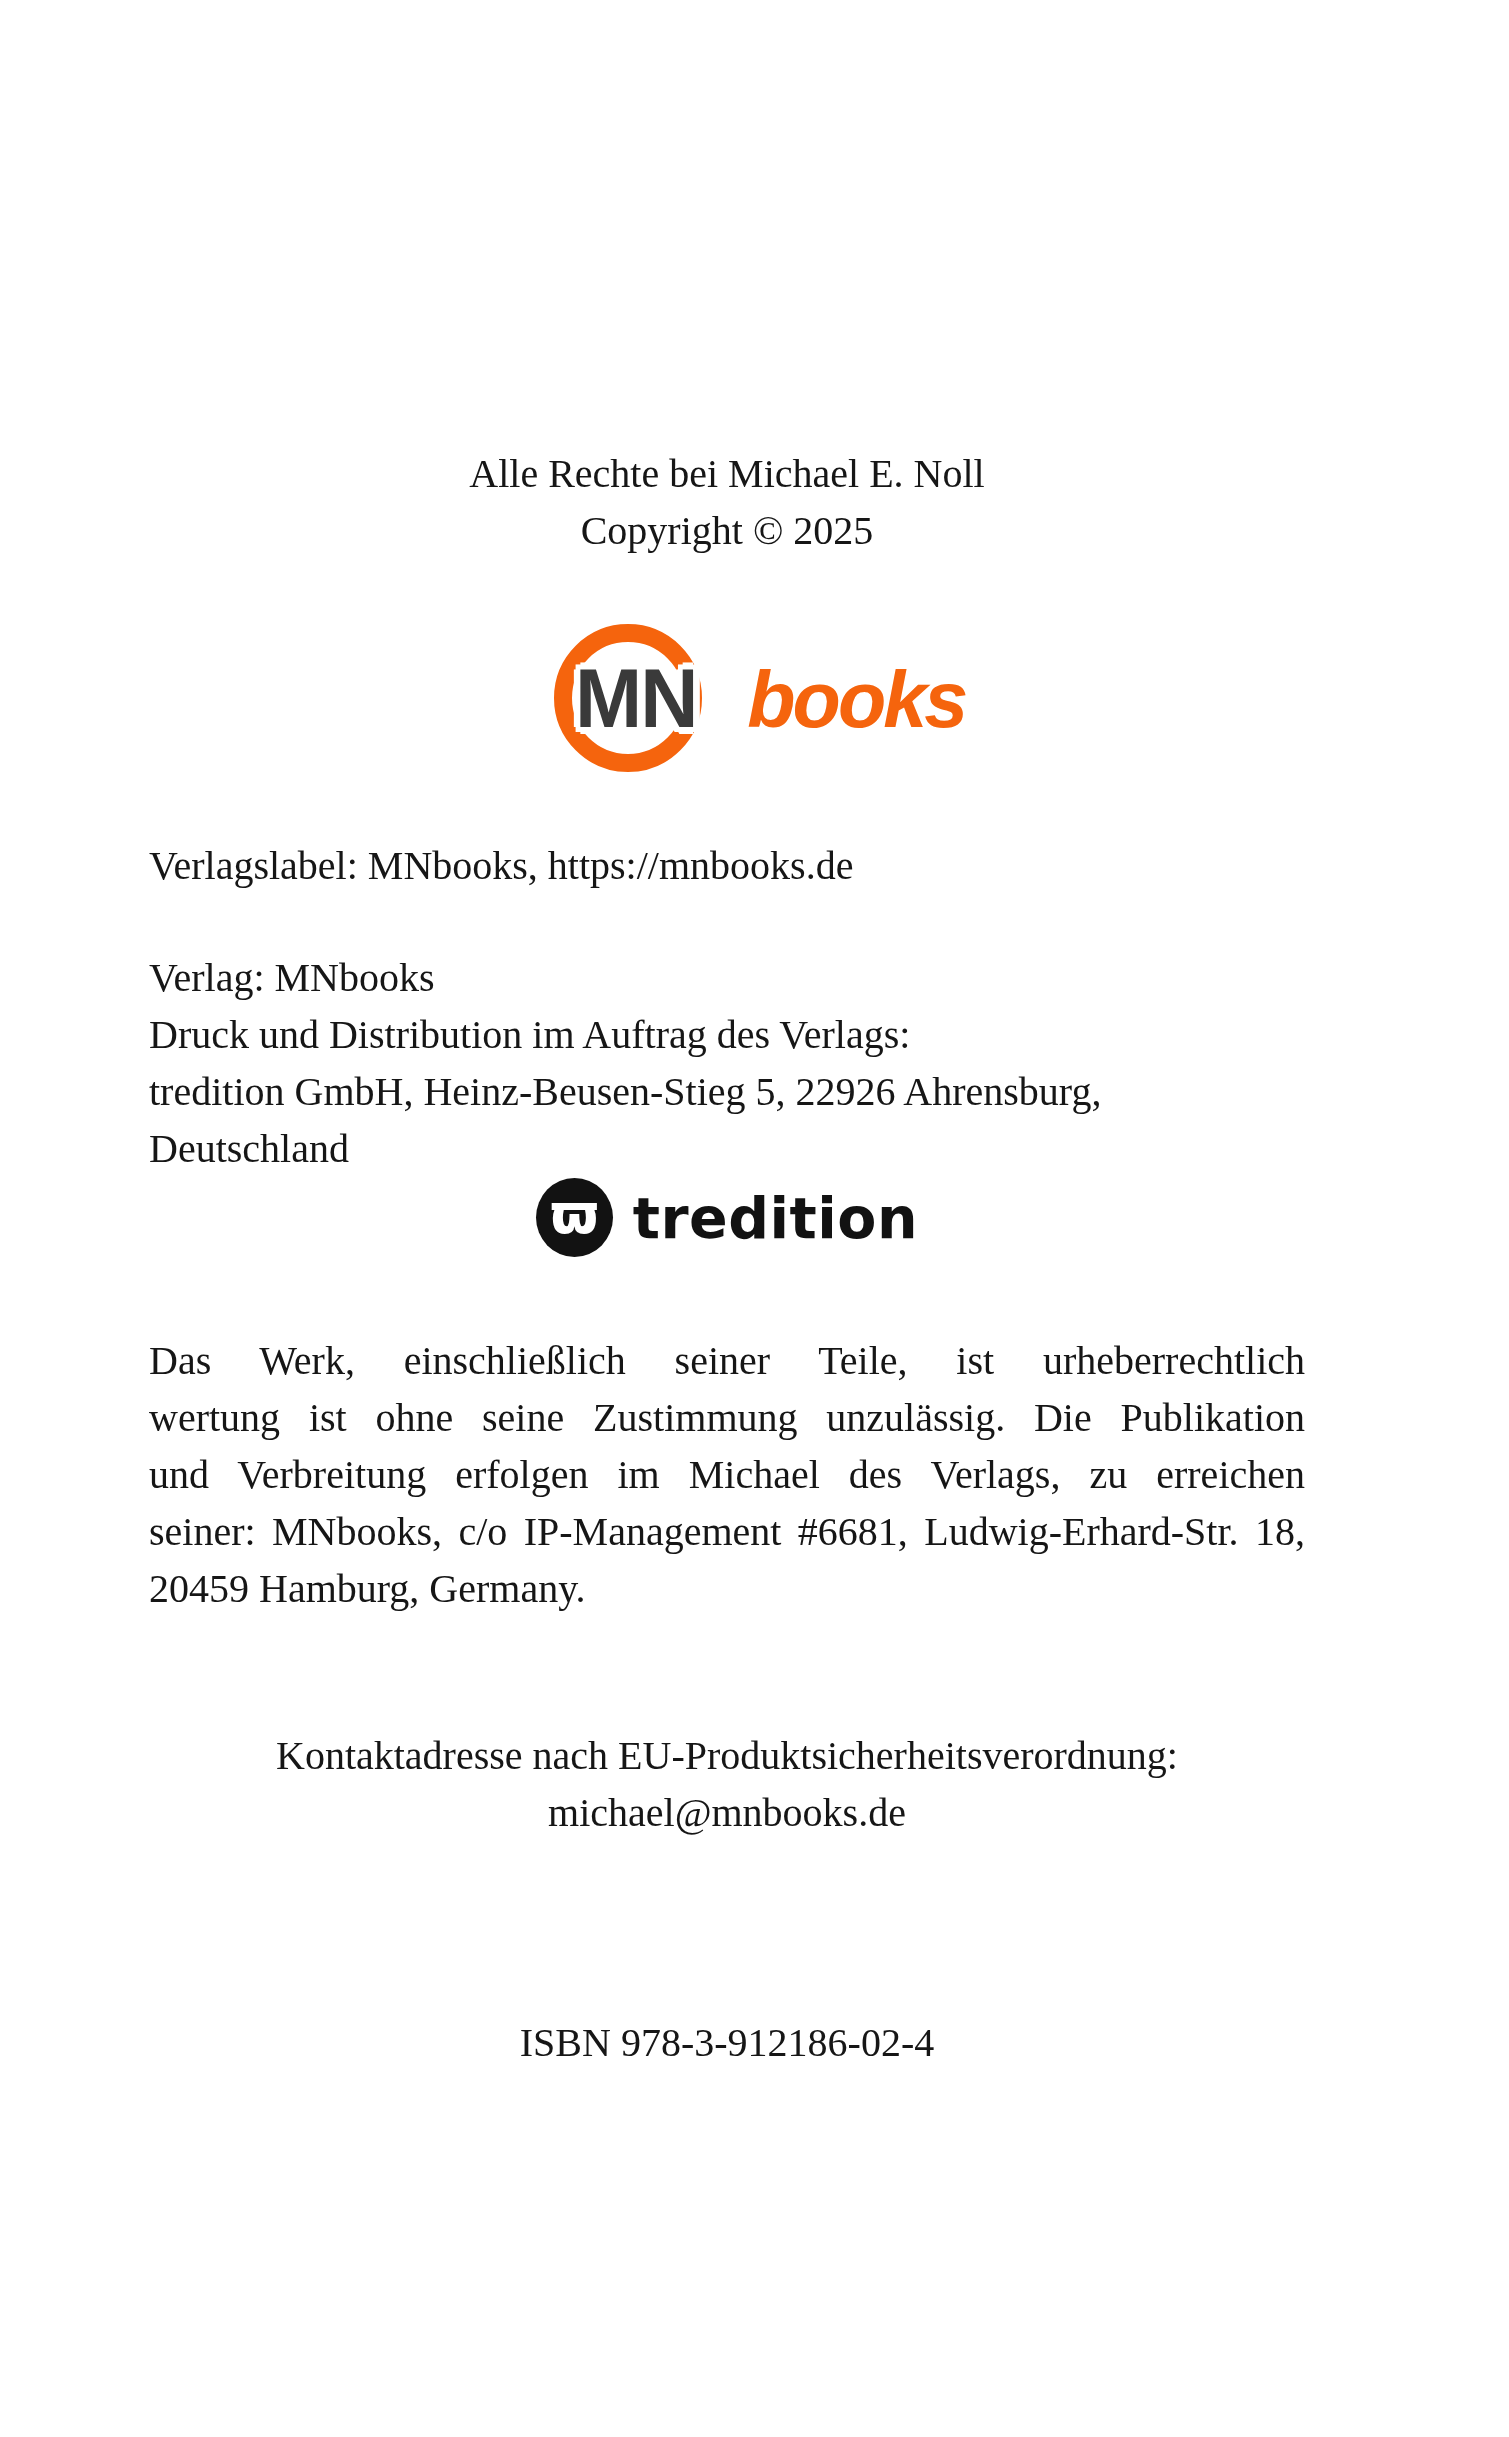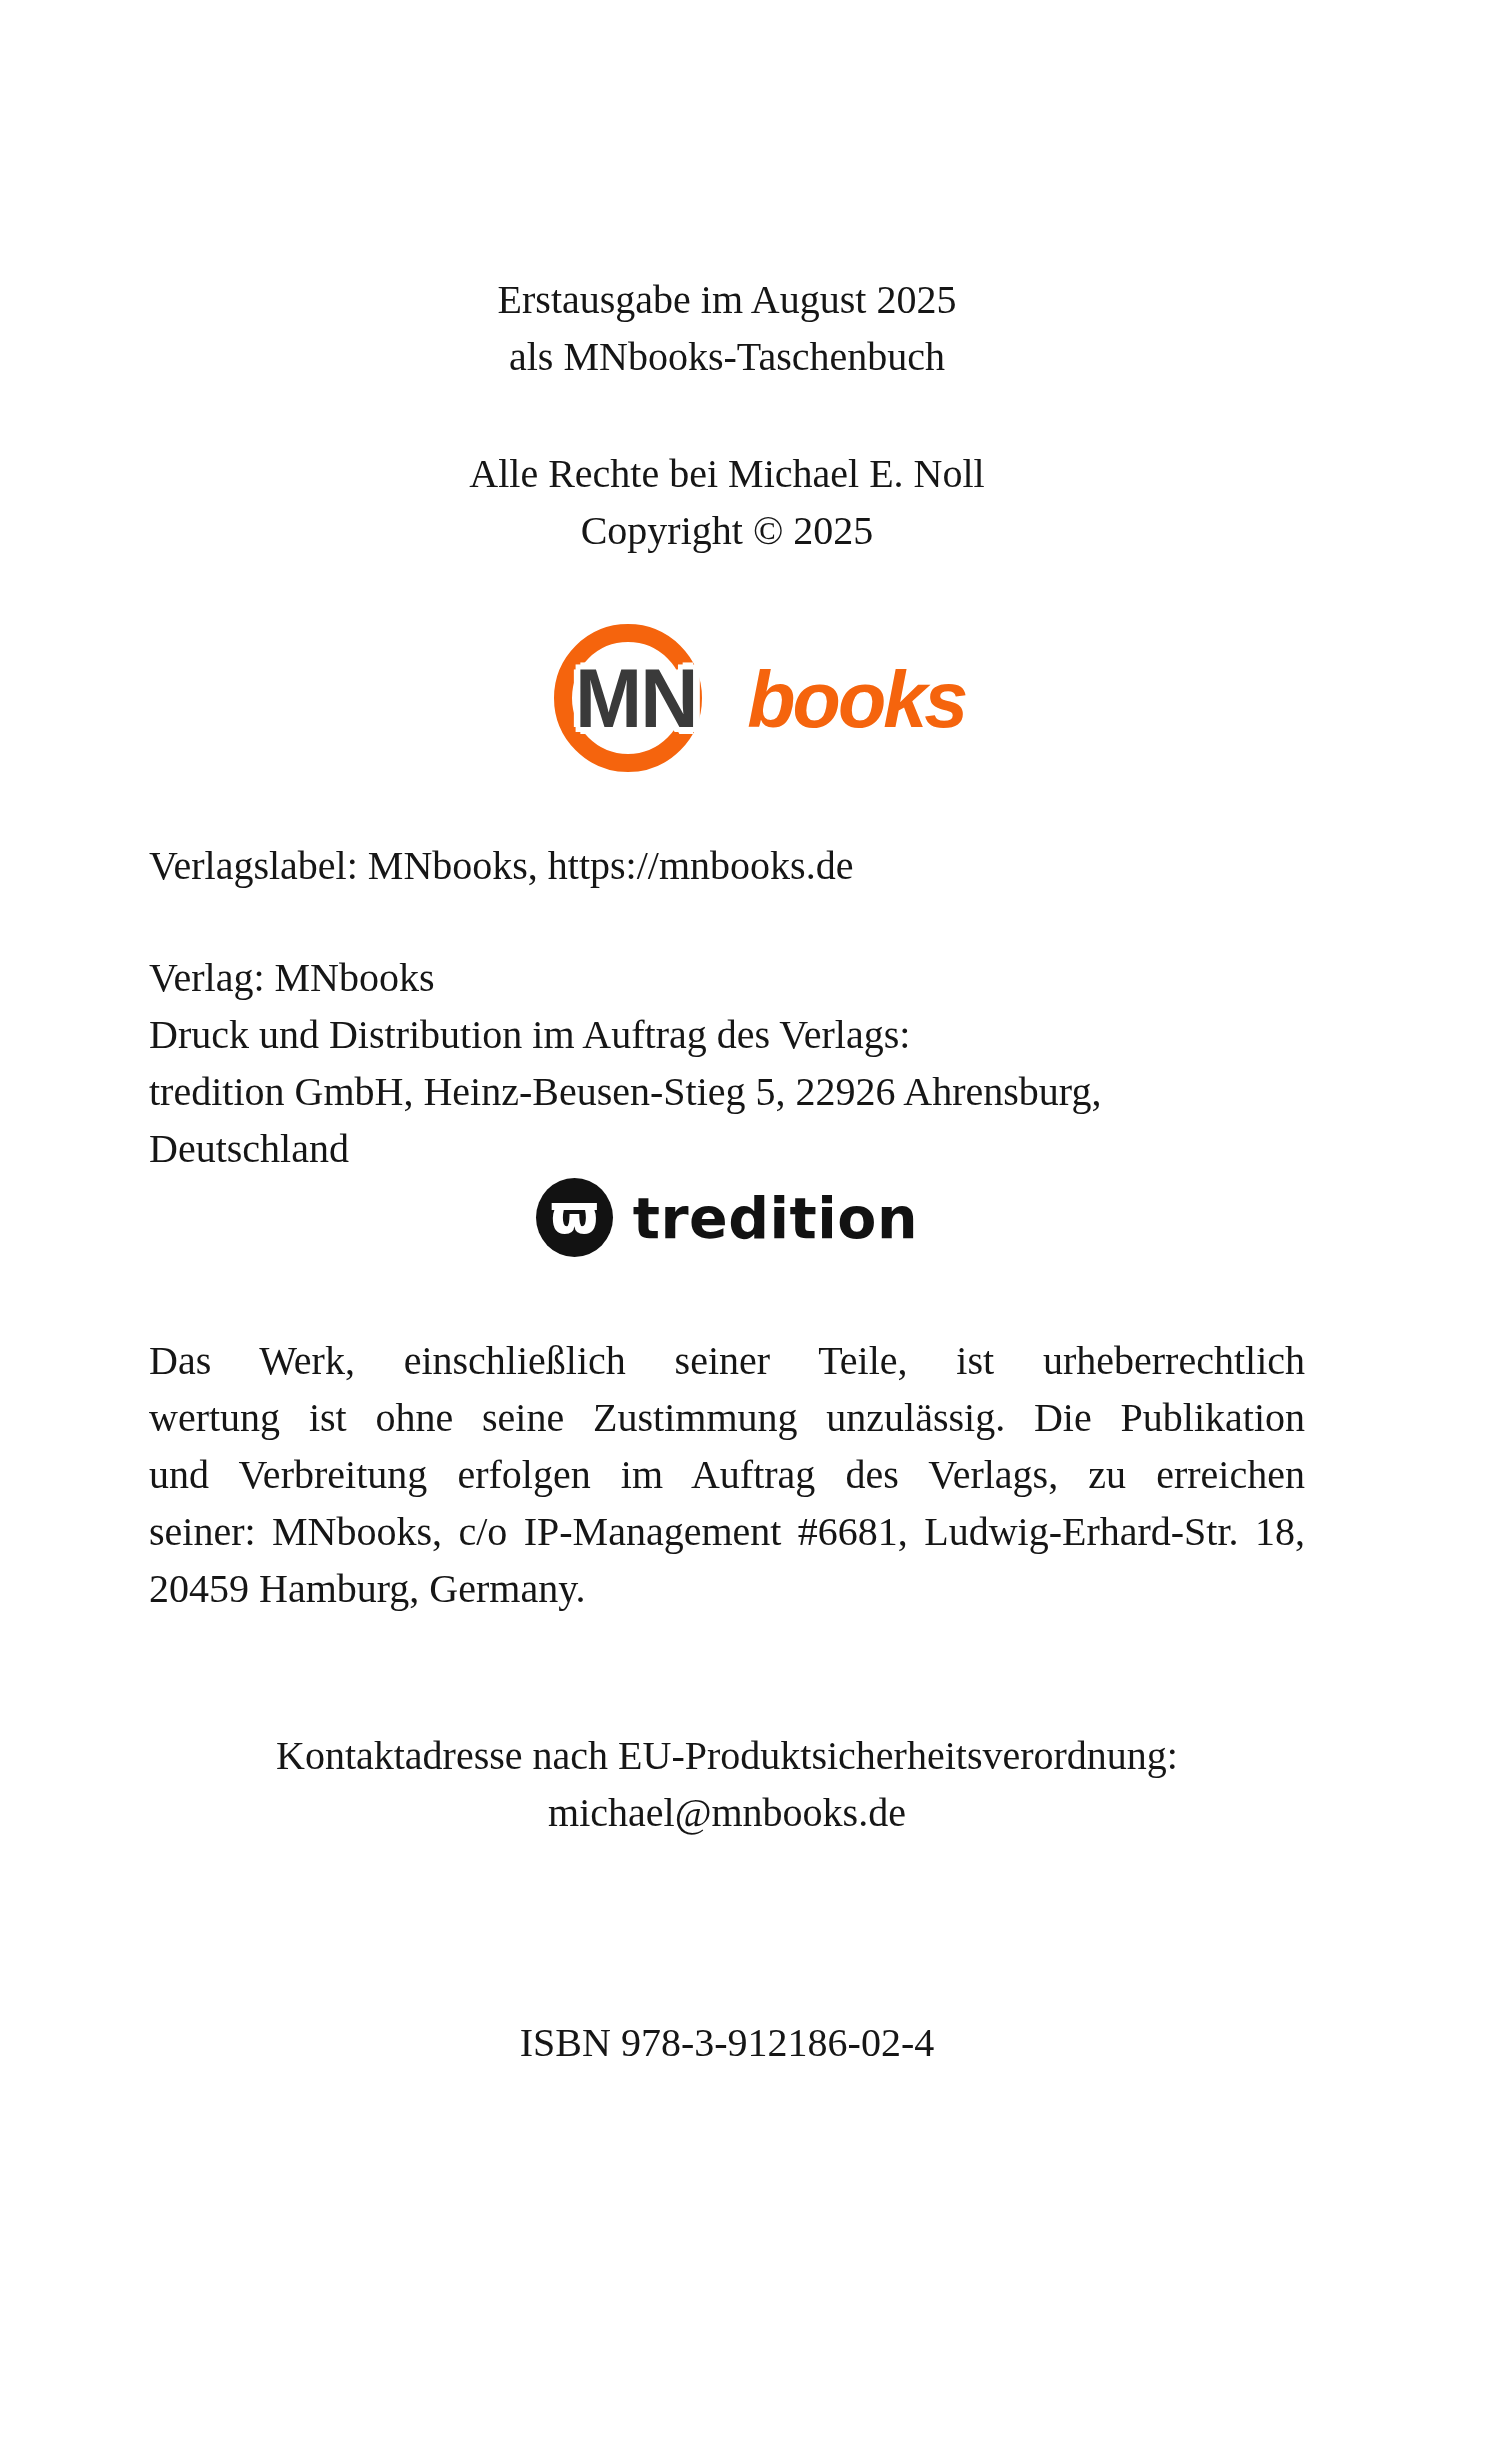--- a/index.html
+++ b/index.html
@@ -116,24 +116,20 @@
     font-size:57px;
     letter-spacing:0.5px;
     color:var(--logo-black);
   }
 </style>
 </head>
 <body>
 
 <div class="page">
 
-  <div class="blk center" style="top:271px;">
-    <div>Erstausgabe im August 2025</div>
-    <div>als MNbooks-Taschenbuch</div>
-  </div>
 
   <div class="blk center" style="top:445px;">
     <div>Alle Rechte bei Michael E. Noll</div>
     <div>Copyright © 2025</div>
   </div>
 
   <div class="mnlogo">
     <div class="ring"></div>
     <div class="mnrow">
       <span class="mn">MN</span>
@@ -157,21 +153,21 @@
       <div class="tcircle">
         <span>ϖ</span>
       </div>
       <span class="tword">tredition</span>
     </div>
   </div>
 
   <div class="blk just" style="top:1332px;">
     <div>Das Werk, einschließlich seiner Teile, ist urheberrechtlich</div>
     <div>wertung ist ohne seine Zustimmung unzulässig. Die Publikation</div>
-    <div>und Verbreitung erfolgen im Auftrag des Verlags, zu erreichen</div>
+    <div>und Verbreitung erfolgen im Michael des Verlags, zu erreichen</div>
     <div>seiner: MNbooks, c/o IP-Management #6681, Ludwig-Erhard-Str. 18,</div>
     <div class="lastline">20459 Hamburg, Germany.</div>
   </div>
 
   <div class="blk center" style="top:1727px;">
     <div>Kontaktadresse nach EU-Produktsicherheitsverordnung:</div>
     <div>michael@mnbooks.de</div>
   </div>
 
   <div class="blk center" style="top:2014px;">

